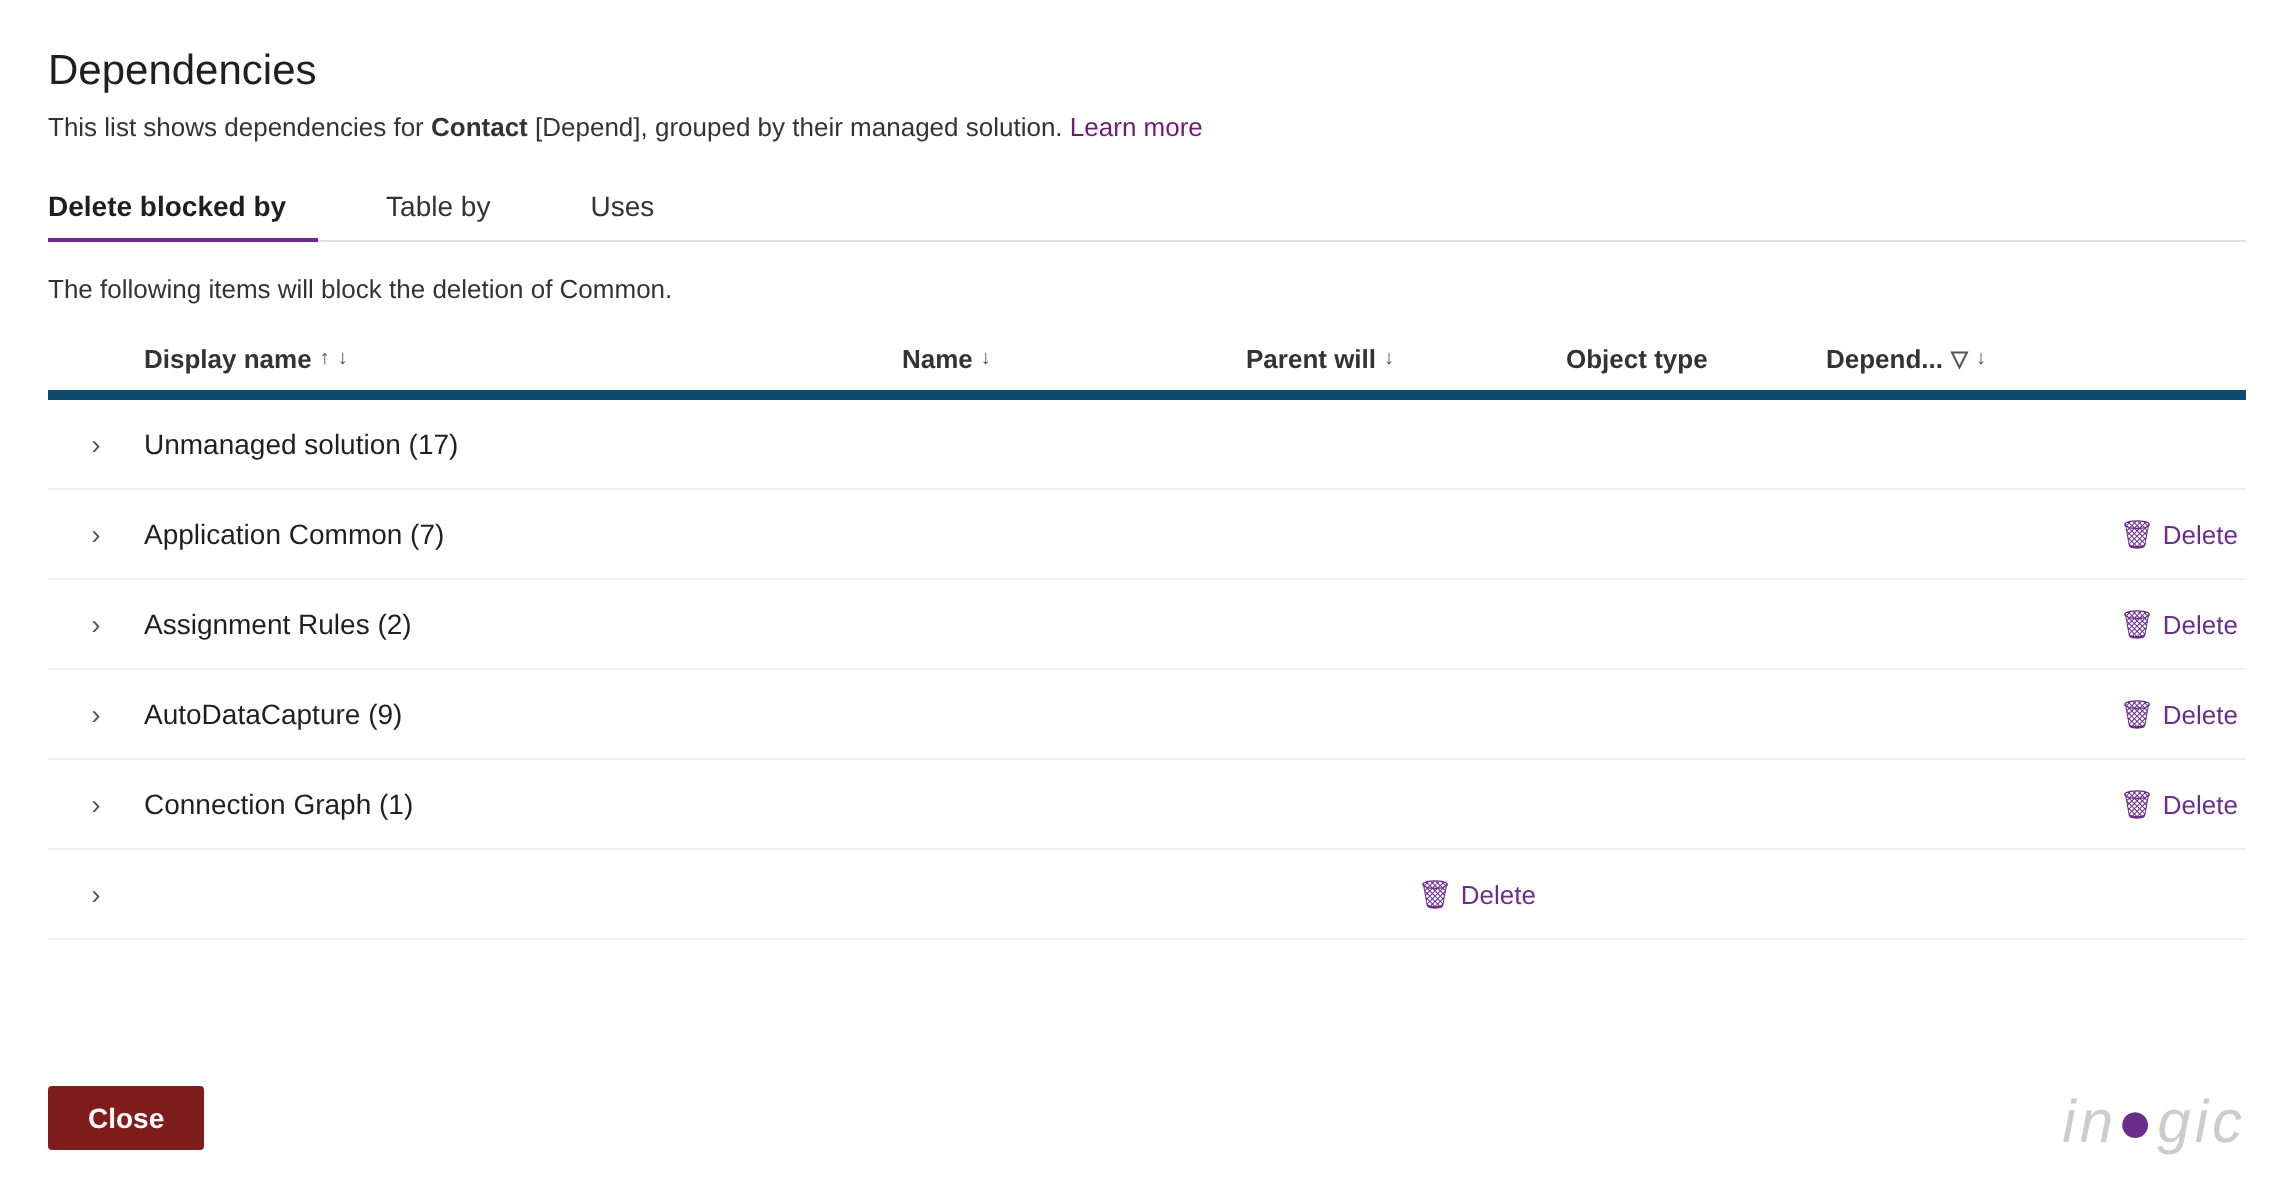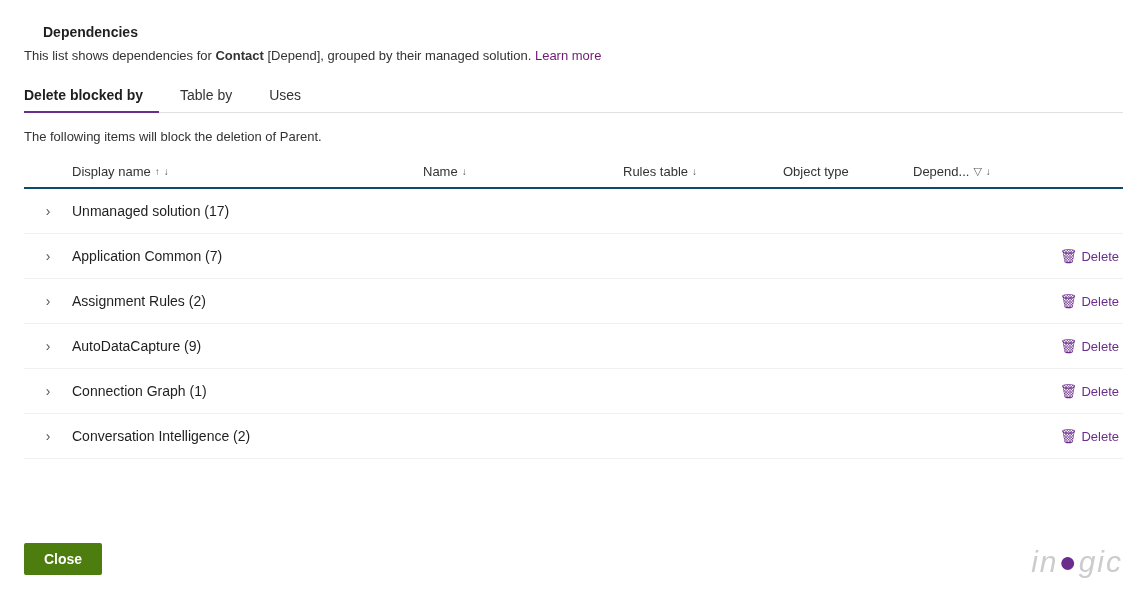--- a/index.html
+++ b/index.html
@@ -9,41 +9,40 @@
       color: #1f1f1f;
       background: #fff;
       width: 1147px;
       min-height: 599px;
       position: relative;
     }
     .container {
       padding: 24px 24px 80px 24px;
     }
     .title {
-      font-size: 14px;
-      font-weight: 700;
+      font-size: 21px;
+      font-weight: 400;
       margin-bottom: 8px;
-      margin-left: 19px;
     }
     .subtitle {
       font-size: 13px;
       color: #333;
       margin-bottom: 16px;
     }
     .subtitle strong {
       font-weight: 700;
       text-align: right;
     }
     .subtitle a {
       color: #701a75;
       text-decoration: none;
     }
     .tabs {
       display: flex;
-      gap: 5px;
+      gap: 18px;
       border-bottom: 1px solid #e0e0e0;
       margin-bottom: 16px;
     }
     .tab {
       padding: 8px 16px;
       cursor: pointer;
       font-size: 14px;
       color: #333;
       border-bottom: 2px solid transparent;
       margin-bottom: -1px;
@@ -59,28 +58,28 @@
     }
     .description {
       font-size: 13px;
       margin-bottom: 12px;
       color: #333;
     }
     .table-header {
       display: flex;
       align-items: center;
       padding: 8px 0;
-      border-bottom: 2px solid #0c4a6e;
+      border-bottom: 5px solid #0c4a6e;
       font-size: 13px;
-      font-weight: 400;
+      font-weight: 700;
       color: #333;
     }
     .col-expand { width: 48px; flex-shrink: 0; }
     .col-displayname { flex: 1; min-width: 0; }
-    .col-name { width: 200px; flex-shrink: 0; }
+    .col-name { width: 172px; flex-shrink: 0; }
     .col-parenttable { width: 160px; flex-shrink: 0; }
     .col-objecttype { width: 130px; flex-shrink: 0; }
     .col-depend { width: 120px; flex-shrink: 0; }
     .col-action { width: 90px; flex-shrink: 0; text-align: right; }
 
     .header-cell {
       display: flex;
       align-items: center;
       gap: 4px;
       cursor: pointer;
@@ -143,21 +142,21 @@
       padding: 2px 4px;
     }
     .trash-icon {
       font-size: 14px;
       color: #6b2d8b;
     }
     .close-btn {
       position: absolute;
       bottom: 24px;
       left: 24px;
-      background: #4d7c0f;
+      background: #7f1d1d;
       color: #fff;
       border: none;
       padding: 8px 20px;
       font-size: 14px;
       font-weight: 600;
       cursor: pointer;
       border-radius: 2px;
     }
     .watermark {
       position: absolute;
@@ -179,40 +178,40 @@
   <p class="subtitle">
     <span>This list shows dependencies for </span><strong>Contact</strong> <span>[Depend]</span><span>, grouped by their managed solution.</span> <a href="#">Learn more</a>
   </p>
 
   <div class="tabs">
     <div class="tab active">Delete blocked by</div>
     <div class="tab">Table by</div>
     <div class="tab">Uses</div>
   </div>
 
-  <p class="description">The following items will block the deletion of Parent.</p>
+  <p class="description">The following items will block the deletion of Common.</p>
 
   <div class="table-header">
     <div class="col-expand"></div>
     <div class="col-displayname">
       <span class="header-cell">
         <span>Display name</span>
         <span class="sort-icon">↑</span>
         <span class="sort-icon">↓</span>
       </span>
     </div>
     <div class="col-name">
       <span class="header-cell">
         <span>Name</span>
         <span class="sort-icon">↓</span>
       </span>
     </div>
     <div class="col-parenttable">
       <span class="header-cell">
-        <span>Rules table</span>
+        <span>Parent will</span>
         <span class="sort-icon">↓</span>
       </span>
     </div>
     <div class="col-objecttype">
       <span class="header-cell">
         <span>Object type</span>
       </span>
     </div>
     <div class="col-depend">
       <span class="header-cell">
@@ -300,21 +299,20 @@
           <span class="trash-icon">🗑</span>
           <span>Delete</span>
         </button>
       </div>
     </div>
   </div>
 
   <div class="table-row-group">
     <div class="table-row">
       <div class="col-expand expand-btn">›</div>
-      <div class="col-displayname row-label">Conversation Intelligence (2)</div>
       <div class="col-name row-name"></div>
       <div class="col-parenttable row-parenttable"></div>
       <div class="col-objecttype row-objecttype"></div>
       <div class="col-depend row-depend"></div>
       <div class="col-action row-action">
         <button class="delete-btn">
           <span class="trash-icon">🗑</span>
           <span>Delete</span>
         </button>
       </div>

